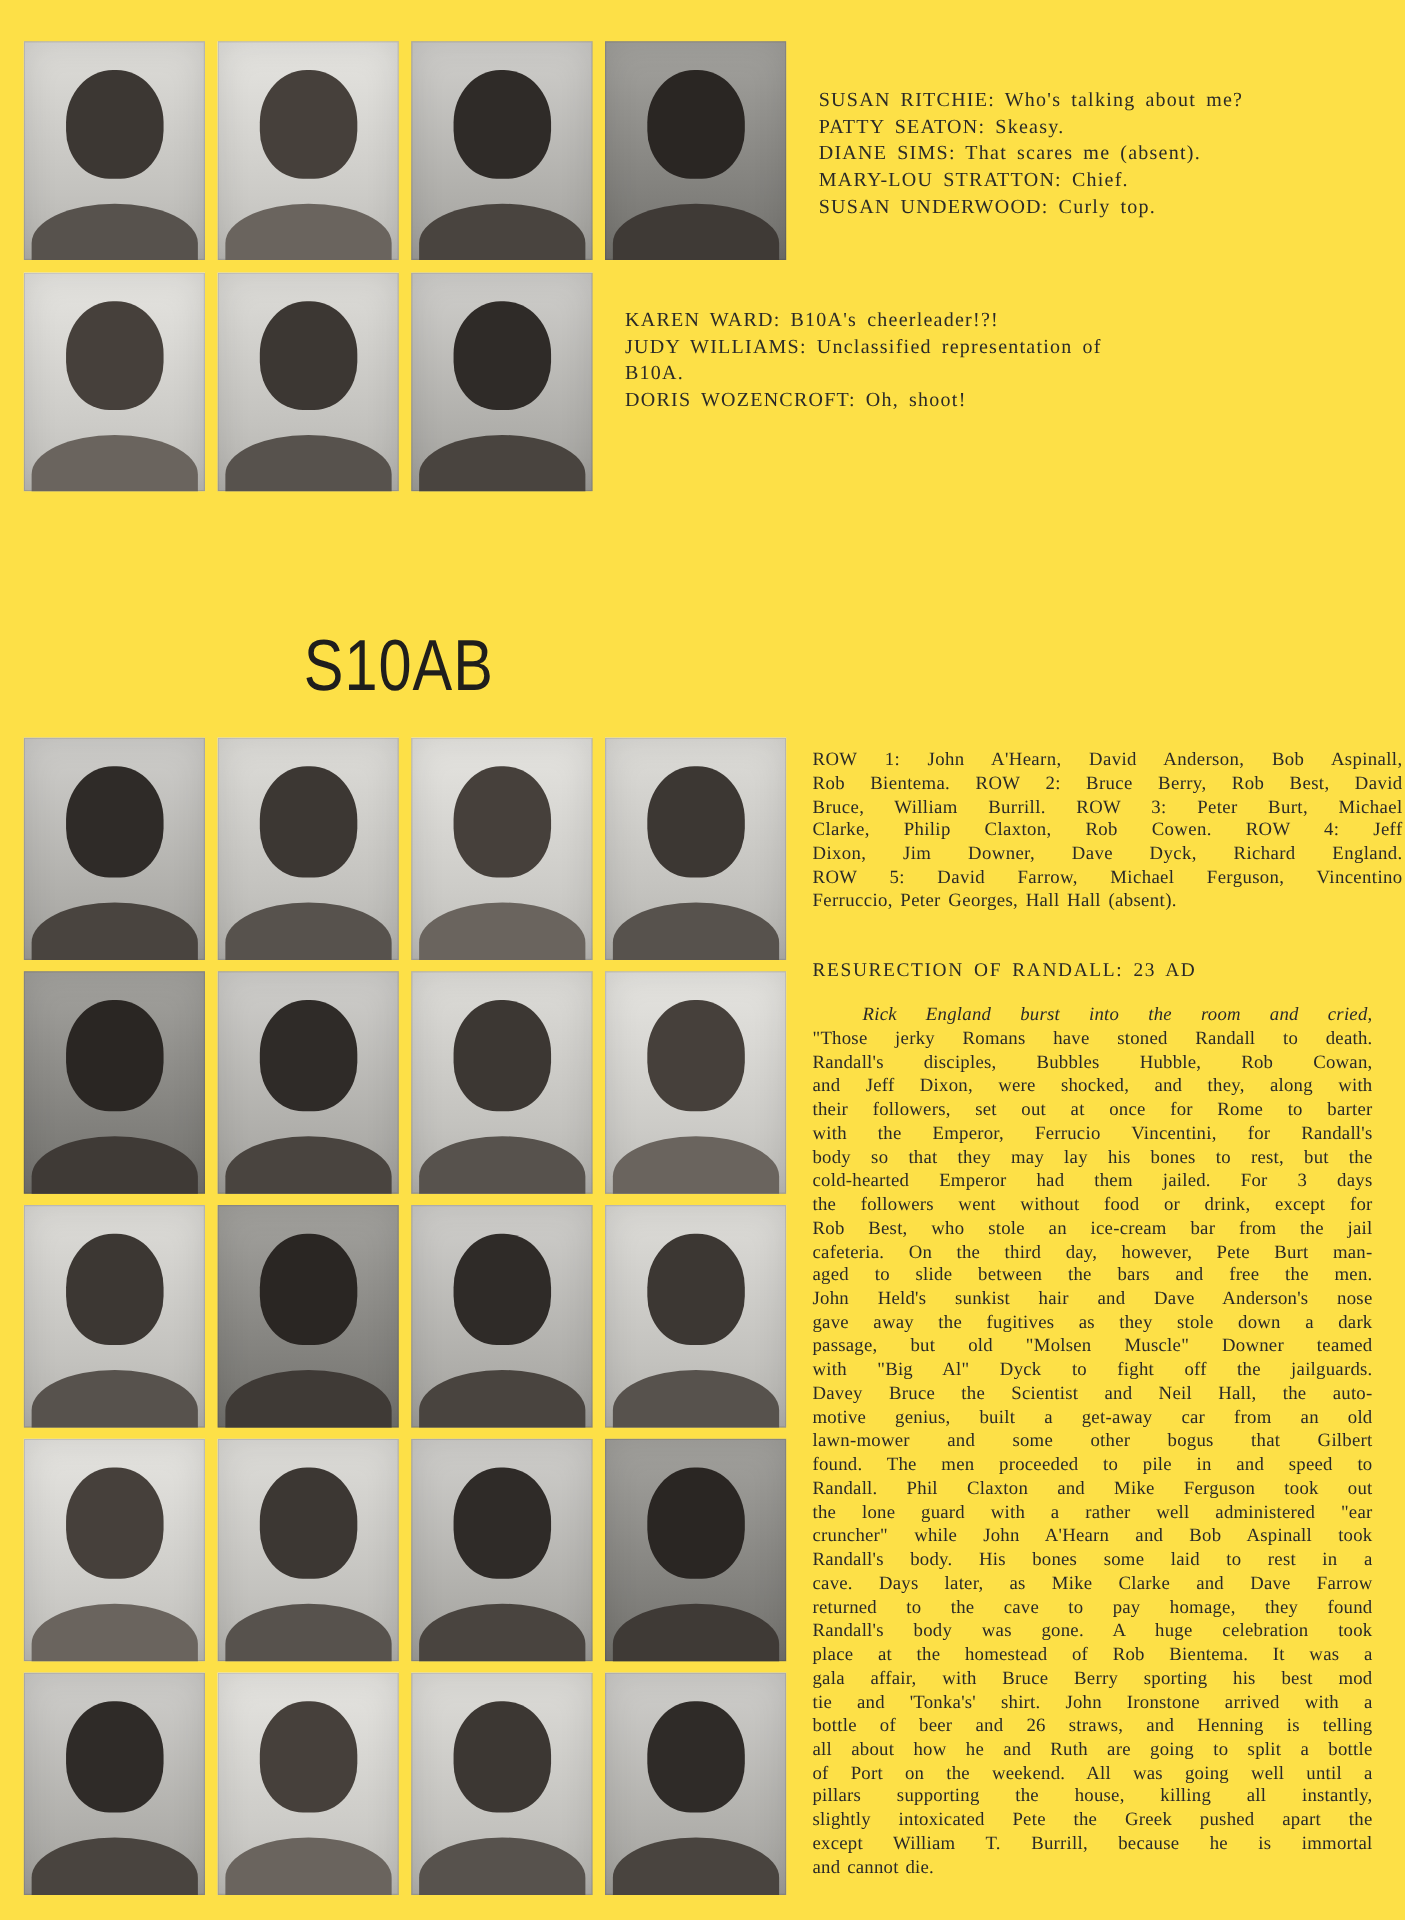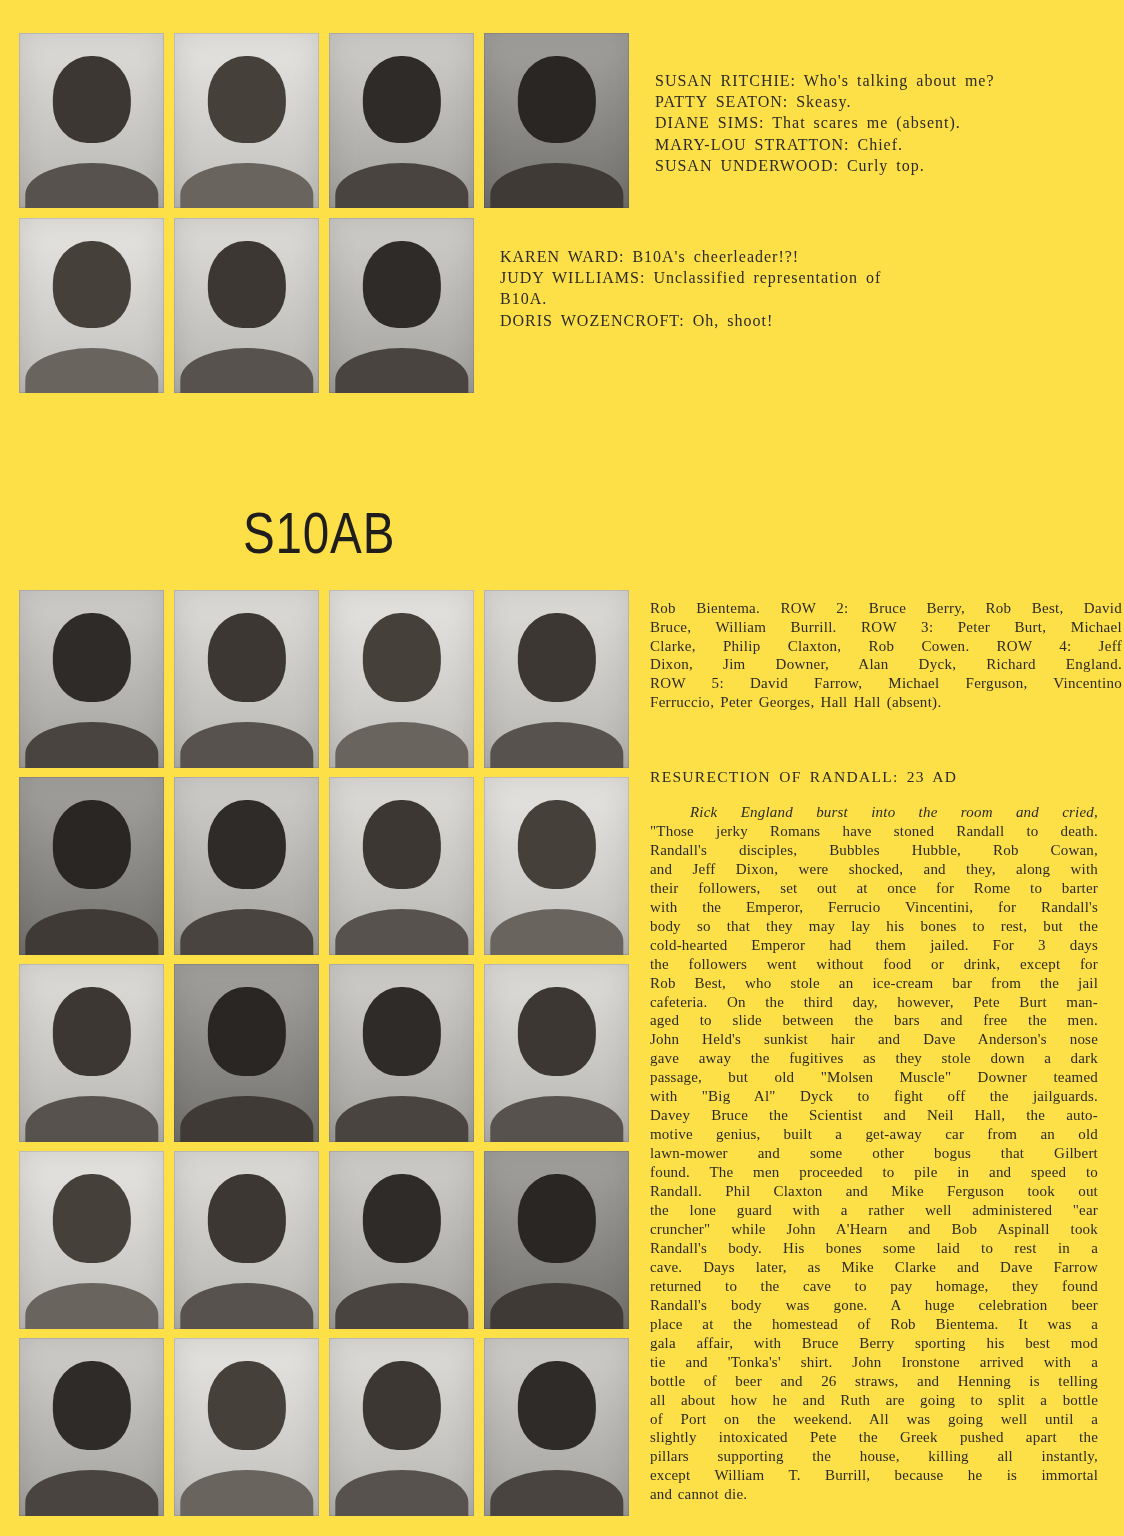--- a/index.html
+++ b/index.html
@@ -115,24 +115,25 @@
       <div class="photo t0"></div>
       <div class="photo t1"></div>
       <div class="photo t3"></div>
       <div class="photo t1"></div>
       <div class="photo t2"></div>
       <div class="photo t0"></div>
       <div class="photo t1"></div>
     </div>
 
   <div id="roster" class="textcol justify">
+      <div class="tline">ROW 1: John A'Hearn, David Anderson, Bob Aspinall,</div>
       <div class="tline">Rob Bientema. ROW 2: Bruce Berry, Rob Best, David</div>
       <div class="tline">Bruce, William Burrill. ROW 3: Peter Burt, Michael</div>
       <div class="tline">Clarke, Philip Claxton, Rob Cowen. ROW 4: Jeff</div>
-      <div class="tline">Dixon, Jim Downer, Alan Dyck, Richard England.</div>
+      <div class="tline">Dixon, Jim Downer, Dave Dyck, Richard England.</div>
       <div class="tline">ROW 5: David Farrow, Michael Ferguson, Vincentino</div>
       <div class="tline">Ferruccio, Peter Georges, Hall Hall (absent).</div>
     </div>
 
   <div id="story-title">RESURECTION OF RANDALL: 23 AD</div>
   <div id="story" class="textcol justify">
       <div class="tline">Rick England burst into the room and cried,</div>
       <div class="tline">"Those jerky Romans have stoned Randall to death.</div>
       <div class="tline">Randall's disciples, Bubbles Hubble, Rob Cowan,</div>
       <div class="tline">and Jeff Dixon, were shocked, and they, along with</div>
@@ -151,26 +152,26 @@
       <div class="tline">Davey Bruce the Scientist and Neil Hall, the auto-</div>
       <div class="tline">motive genius, built a get-away car from an old</div>
       <div class="tline">lawn-mower and some other bogus that Gilbert</div>
       <div class="tline">found. The men proceeded to pile in and speed to</div>
       <div class="tline">Randall. Phil Claxton and Mike Ferguson took out</div>
       <div class="tline">the lone guard with a rather well administered "ear</div>
       <div class="tline">cruncher" while John A'Hearn and Bob Aspinall took</div>
       <div class="tline">Randall's body. His bones some laid to rest in a</div>
       <div class="tline">cave. Days later, as Mike Clarke and Dave Farrow</div>
       <div class="tline">returned to the cave to pay homage, they found</div>
-      <div class="tline">Randall's body was gone. A huge celebration beer</div>
+      <div class="tline">Randall's body was gone. A huge celebration took</div>
       <div class="tline">place at the homestead of Rob Bientema. It was a</div>
       <div class="tline">gala affair, with Bruce Berry sporting his best mod</div>
       <div class="tline">tie and 'Tonka's' shirt. John Ironstone arrived with a</div>
       <div class="tline">bottle of beer and 26 straws, and Henning is telling</div>
       <div class="tline">all about how he and Ruth are going to split a bottle</div>
       <div class="tline">of Port on the weekend. All was going well until a</div>
+      <div class="tline">pillars supporting the house, killing all instantly,</div>
       <div class="tline">slightly intoxicated Pete the Greek pushed apart the</div>
-      <div class="tline">pillars supporting the house, killing all instantly,</div>
       <div class="tline">except William T. Burrill, because he is immortal</div>
       <div class="tline">and cannot die.</div>
     </div>
 
 </div>
 
 </body></html>

